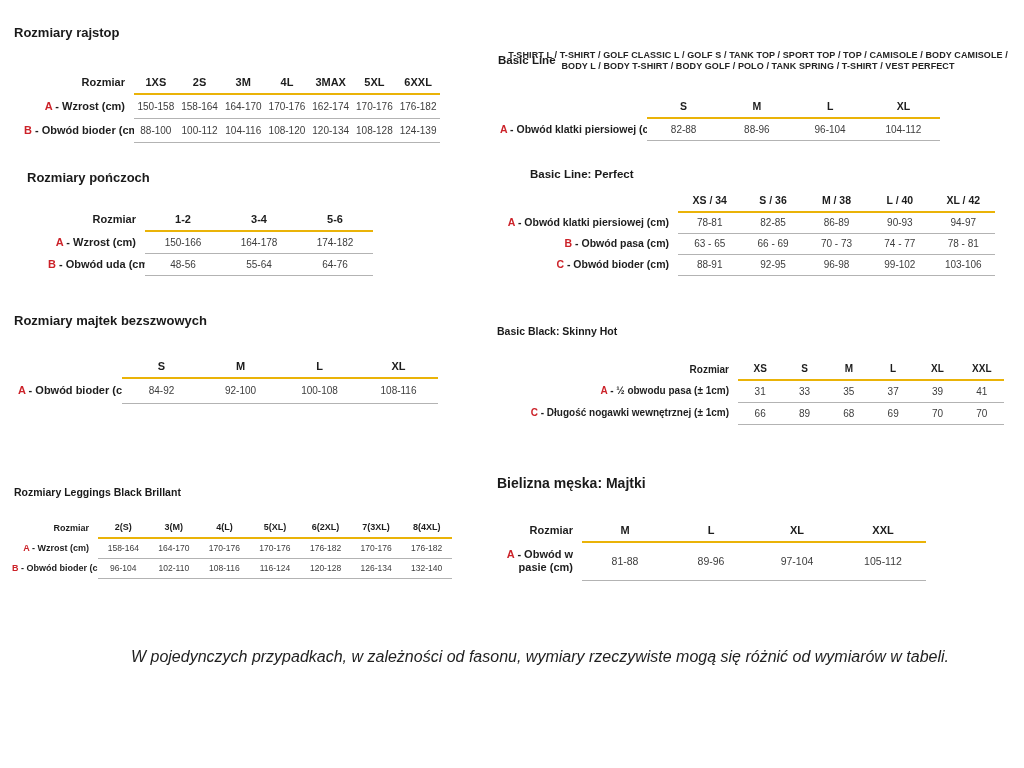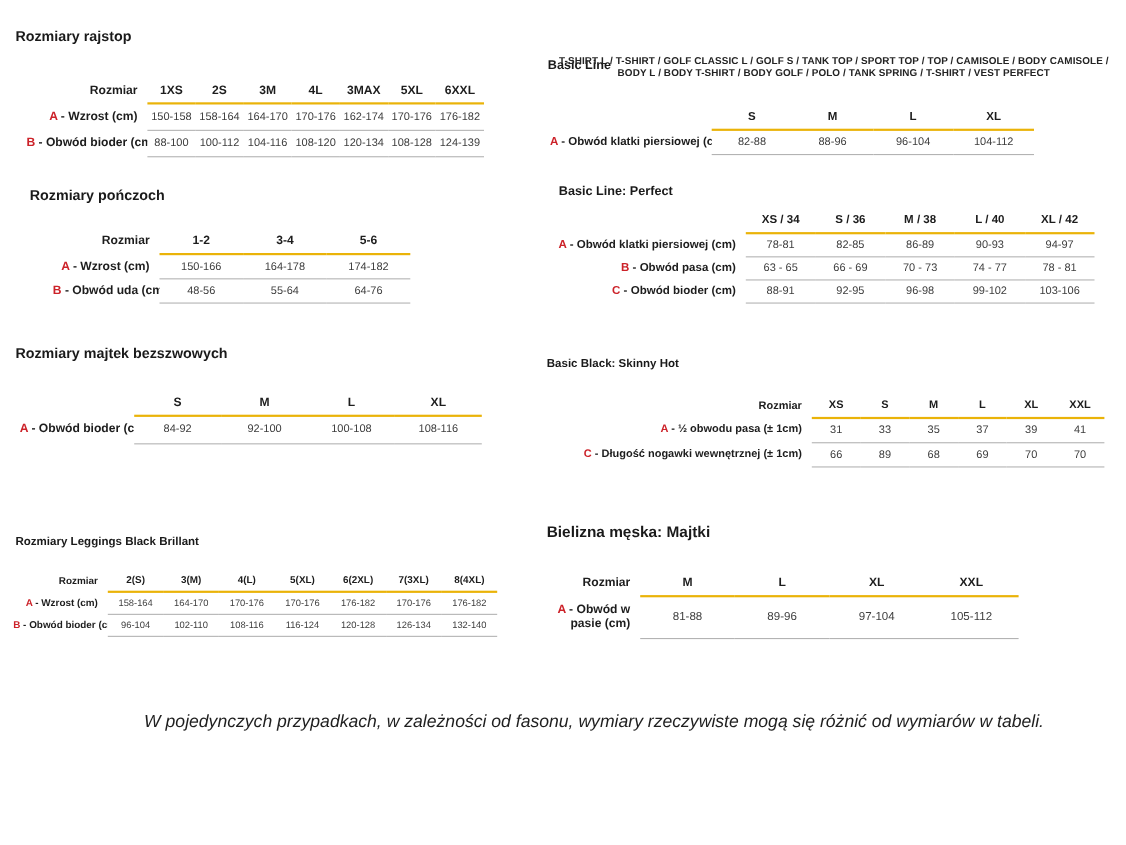--- a/index.html
+++ b/index.html
@@ -196,21 +196,21 @@
           <td class="lbl"><span class="ltr">A</span> - Obwód klatki piersiowej (cm)</td>
           <td>82-88</td>
           <td>88-96</td>
           <td>96-104</td>
           <td>104-112</td>
         </tr>
       </tbody>
     </table>
   </div>
 
-<div class="abs heading" style="left:508px;top:168px;font-size:11.5px;">Basic Line: Perfect</div>
+<div class="abs heading" style="left:530px;top:168px;font-size:11.5px;">Basic Line: Perfect</div>
 <div class="abs sizetable" style="left:500px;top:189px;width:495px;--lblw:178px;--hh:23px;--rh:21px;--fsh:10.5px;--fsv:10px;">
     <table>
       <thead>
         <tr>
           <th class="lbl"></th>
           <th>XS / 34</th>
           <th>S / 36</th>
           <th>M / 38</th>
           <th>L / 40</th>
           <th>XL / 42</th>

